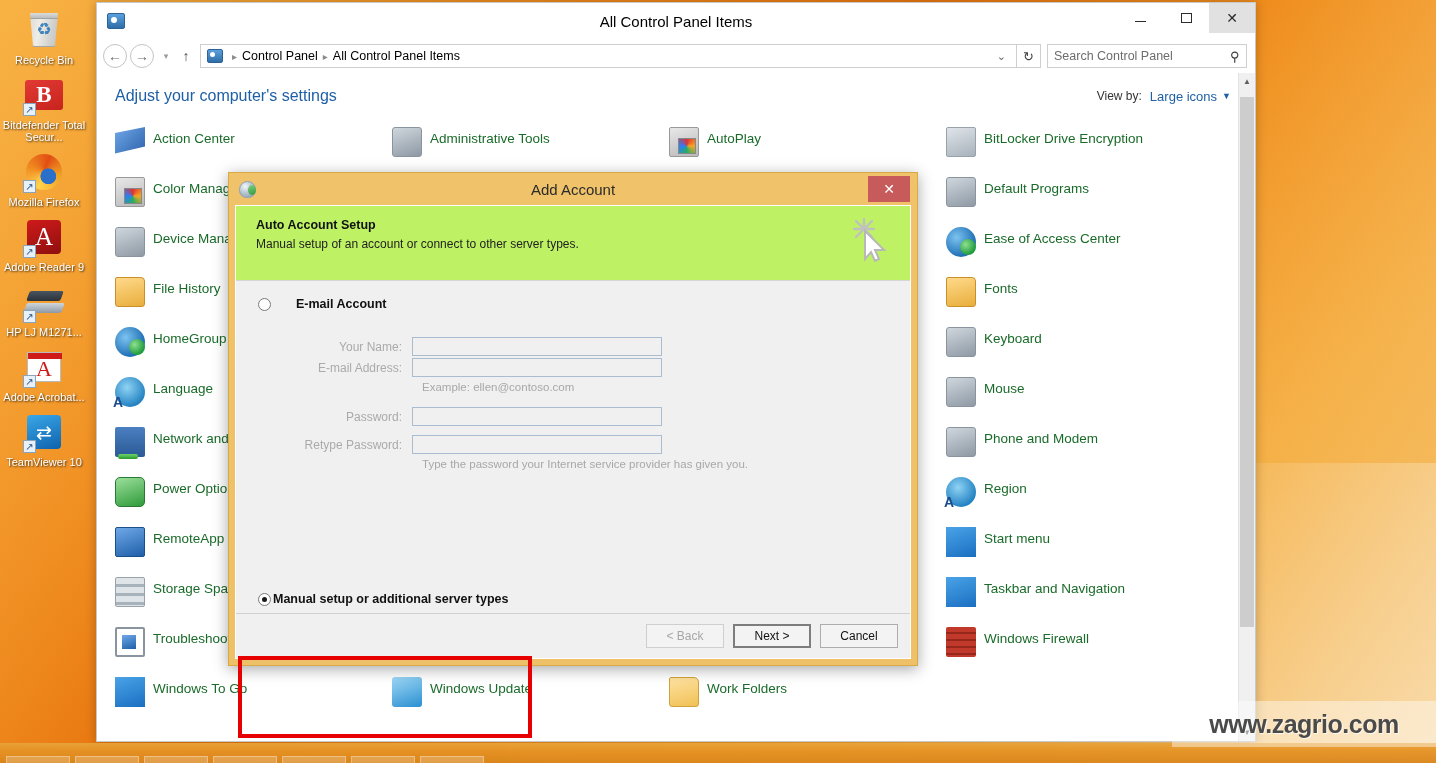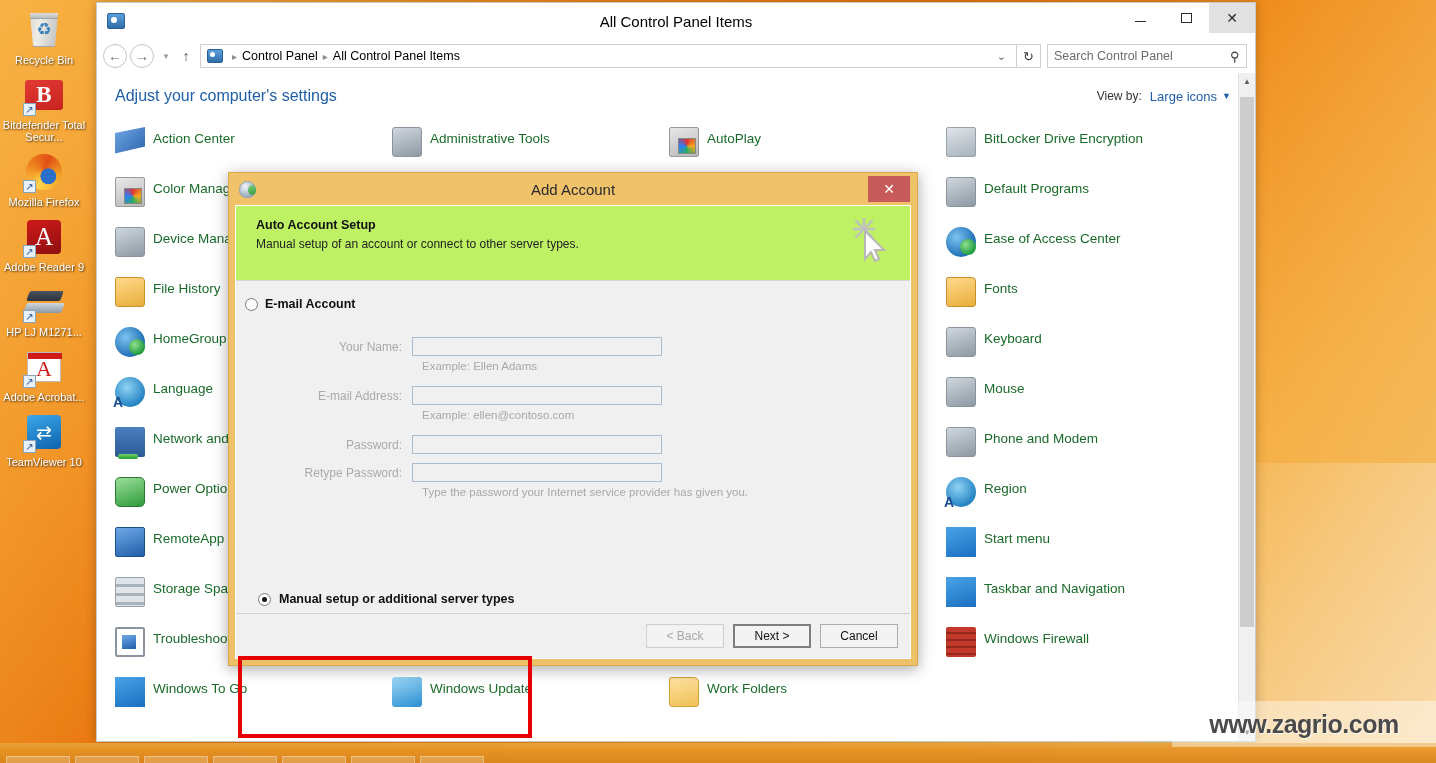--- a/index.html
+++ b/index.html
@@ -320,21 +320,21 @@
   }
   .dlg-header .htexts { flex: 1; }
   .dlg-header .h1 { font-size: 12.5px; font-weight: bold; color: #111; }
   .dlg-header .h2 { font-size: 12px; color: #222; margin-top: 5px; }
   .cursor-art {
     width: 44px; height: 48px; position: relative; flex: 0 0 44px; margin-right: 6px;
   }
 
   .dlg-content { flex: 1; position: relative; }
   .radio-row {
-    display: flex; align-items: center; gap: 7px; padding: 16px 0 0 9px;
+    display: flex; align-items: center; gap: 25px; padding: 16px 0 0 22px;
   }
   .radio {
     width: 13px; height: 13px; border-radius: 50%; border: 1px solid #7b7b7b;
     background: #fdfdfd; position: relative; flex: 0 0 13px; cursor: default;
   }
   .radio.checked::after {
     content: ""; position: absolute; left: 3px; top: 3px; width: 5px; height: 5px;
     border-radius: 50%; background: #1a1a1a;
   }
   .radio-label { font-size: 12.5px; font-weight: bold; color: #111; }
@@ -348,21 +348,21 @@
     font-size: 12px; color: #aaaaaa;
   }
   .finput {
     width: 250px; height: 19px; border: 1px solid #a9bcd0; background: #f0f0f0;
   }
   .fhint {
     font-size: 11.5px; color: #a8a8a8; margin: 4px 0 14px 140px;
   }
 
   .manual-row {
-    position: absolute; left: 22px; bottom: 52px; display: flex; align-items: center; gap: 8px;
+    position: absolute; left: 22px; bottom: 52px; display: flex; align-items: center; gap: 2px;
   }
   .manual-row .radio-label { font-size: 12.5px; }
 
   .red-box {
     position: absolute; left: 2px; top: 375px; width: 294px; height: 82px;
     border: 4px solid #e60000; pointer-events: none;
   }
 
   .dlg-sep {
     position: absolute; left: 0; right: 0; bottom: 44px; height: 1px; background: #d0d0d0;
@@ -746,21 +746,20 @@
       <div class="radio-row">
         <span class="radio"></span>
         <span class="radio-label">E-mail Account</span>
       </div>
 
       <div class="form" id="account-form">
           <div class="frow">
             <div class="flabel">Your Name:</div>
             <div class="finput"></div>
           </div>
-          <div class="fhint">Example: Ellen Adams</div>
           <div class="frow">
             <div class="flabel">E-mail Address:</div>
             <div class="finput"></div>
           </div>
           <div class="fhint">Example: ellen@contoso.com</div>
           <div class="frow">
             <div class="flabel">Password:</div>
             <div class="finput"></div>
           </div>
           <div style="height: 7px;"></div>

